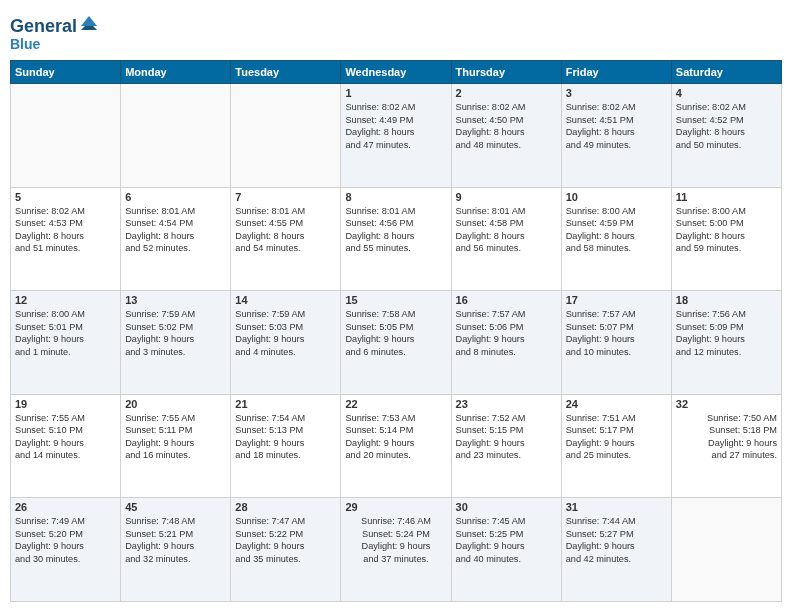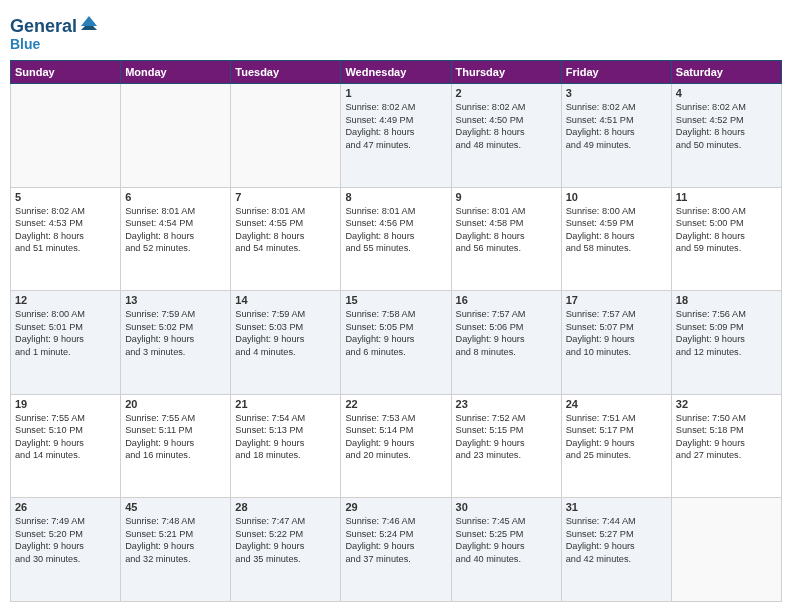--- a/index.html
+++ b/index.html
@@ -40,21 +40,21 @@
       color: #555;
     }
     .calendar {
       flex: 1;
       border: 1px solid #ccc;
       border-collapse: collapse;
       width: 100%;
       table-layout: fixed;
     }
     .calendar th {
-      background-color: #701a75;
+      background-color: #0369a1;
       color: white;
       font-size: 11px;
       padding: 5px 4px;
       text-align: left;
       border: 1px solid #1a5276;
       font-weight: bold;
     }
     .calendar td {
       border: 1px solid #d0d0d0;
       vertical-align: top;
@@ -290,21 +290,21 @@
           </td>
           <td>
             <span class="day-num">24</span>
             <div class="day-info" style="white-space: pre-line;">Sunrise: 7:51 AM
 Sunset: 5:17 PM
 Daylight: 9 hours
 and 25 minutes.</div>
           </td>
           <td>
             <span class="day-num">32</span>
-            <div class="day-info" style="white-space: pre-line;">Sunrise: 7:50 AM
+            <div class="day-info" style="white-space: pre-line; text-align: right;">Sunrise: 7:50 AM
 Sunset: 5:18 PM
 Daylight: 9 hours
 and 27 minutes.</div>
           </td>
         </tr>
         <tr>
           <td class="shaded">
             <span class="day-num">26</span>
             <div class="day-info" style="white-space: pre-line;">Sunrise: 7:49 AM
 Sunset: 5:20 PM
@@ -320,21 +320,21 @@
           </td>
           <td class="shaded">
             <span class="day-num">28</span>
             <div class="day-info" style="white-space: pre-line;">Sunrise: 7:47 AM
 Sunset: 5:22 PM
 Daylight: 9 hours
 and 35 minutes.</div>
           </td>
           <td class="shaded">
             <span class="day-num">29</span>
-            <div class="day-info" style="white-space: pre-line;">Sunrise: 7:46 AM
+            <div class="day-info" style="white-space: pre-line; text-align: center;">Sunrise: 7:46 AM
 Sunset: 5:24 PM
 Daylight: 9 hours
 and 37 minutes.</div>
           </td>
           <td class="shaded">
             <span class="day-num">30</span>
             <div class="day-info" style="white-space: pre-line;">Sunrise: 7:45 AM
 Sunset: 5:25 PM
 Daylight: 9 hours
 and 40 minutes.</div>

